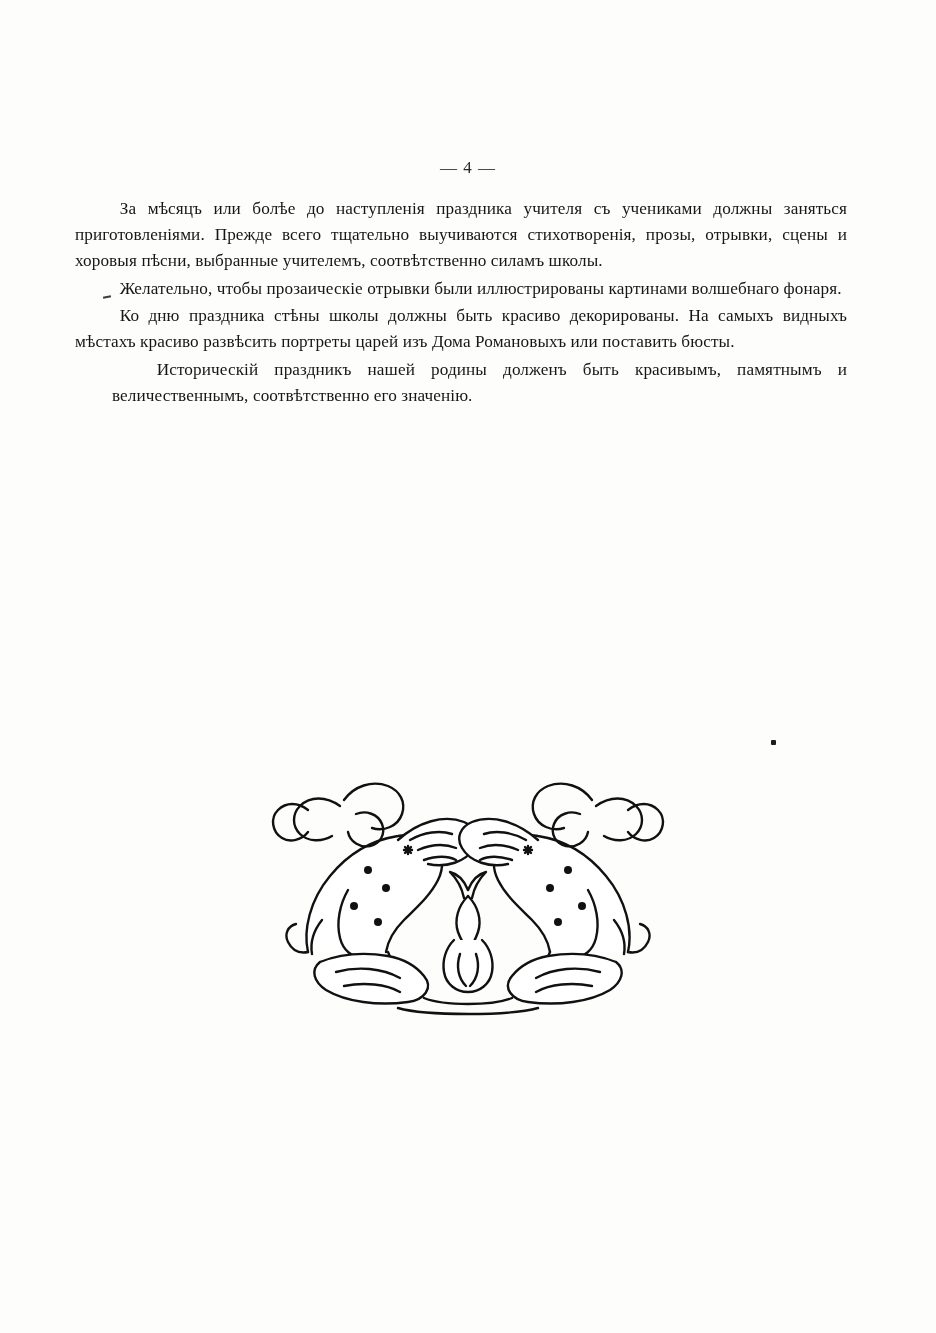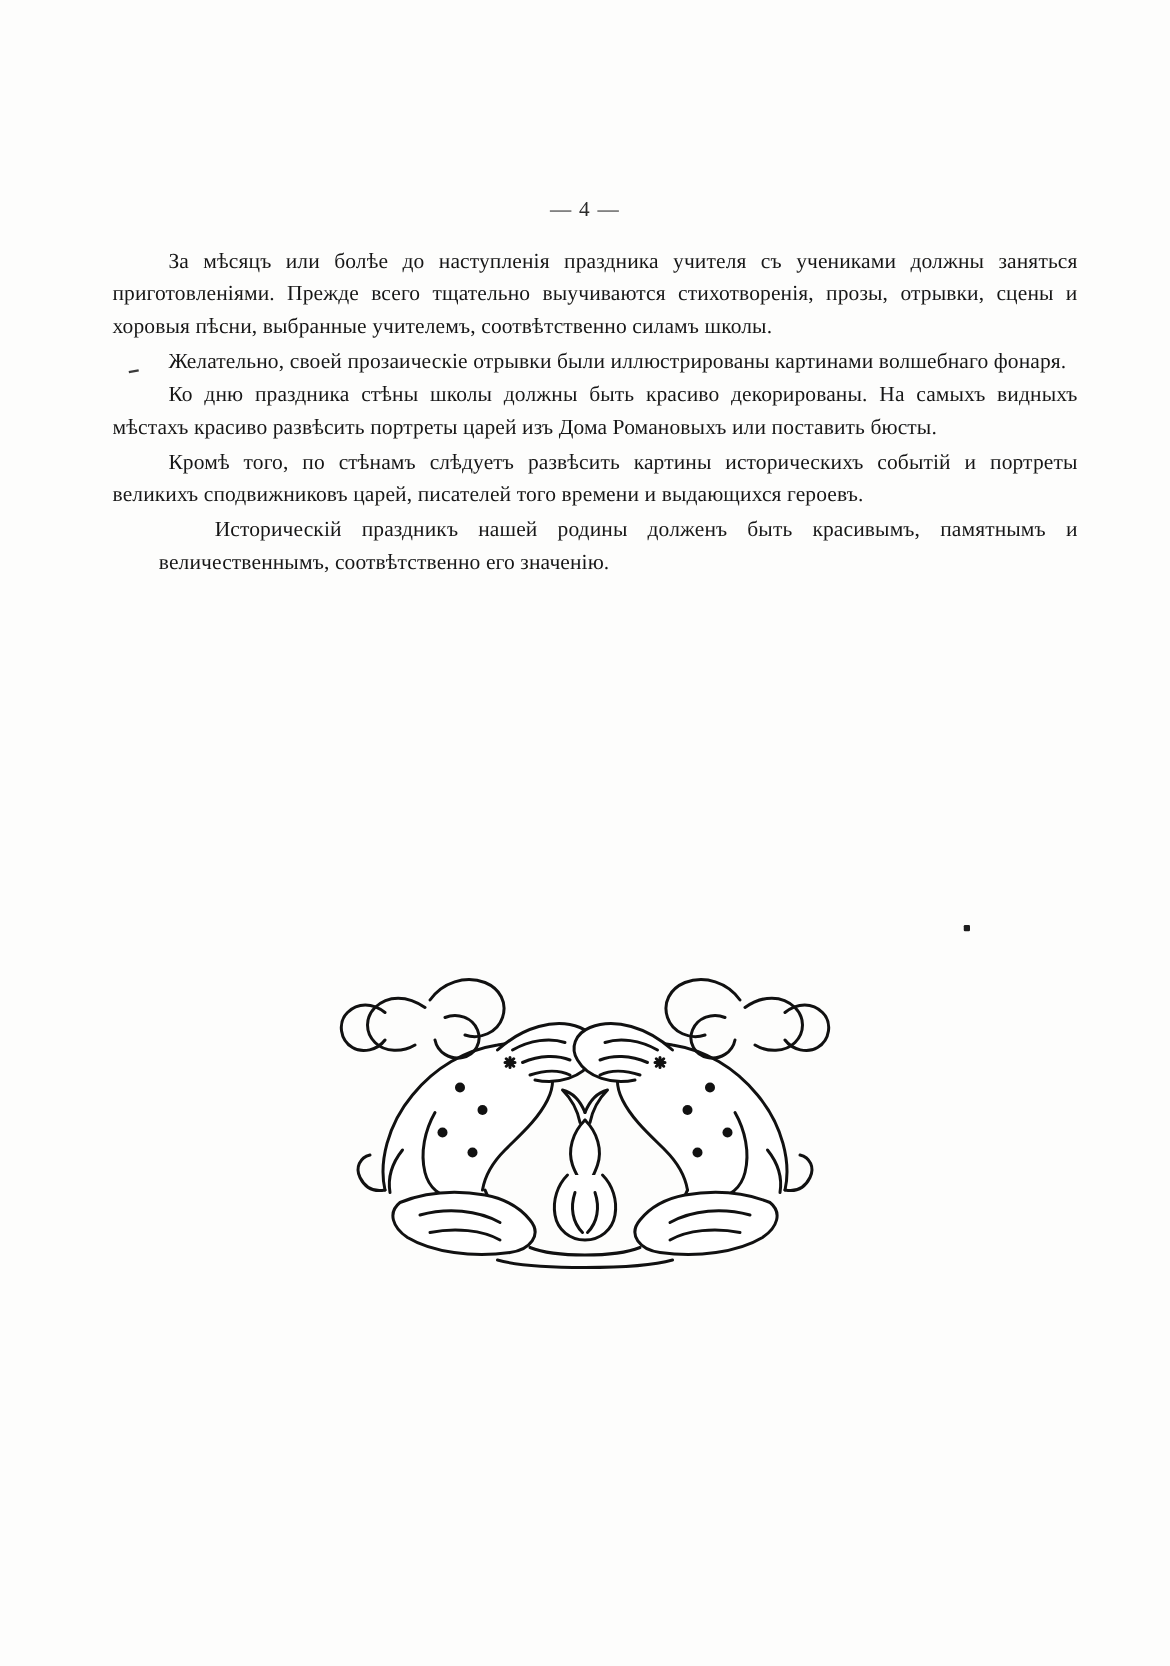--- a/index.html
+++ b/index.html
@@ -26,21 +26,21 @@
     left: 0;
     width: 936px;
     text-align: center;
     font-size: 17px;
     letter-spacing: 1px;
     color: #2a2a2a;
   }
   .body-text {
     position: absolute;
     top: 196px;
-    left: 90px;
+    left: 75px;
     width: 772px;
     font-size: 17.2px;
     line-height: 1.52;
     text-align: justify;
     color: #161616;
     letter-spacing: 0.1px;
   }
   .body-text p {
     margin: 0 0 0.08em 0;
     text-indent: 2.6em;
@@ -84,23 +84,22 @@
 </style>
 </head>
 <body>
 
 <div class="page">
 
   <div class="page-number">— 4 —</div>
 
   <div class="body-text">
     <p>За мѣсяцъ или болѣе до наступленія праздника учителя съ учениками должны заняться приготовленіями. Прежде всего тщательно выучиваются стихотворенія, прозы, отрывки, сцены и хоровыя пѣсни, выбранные учителемъ, соотвѣтственно силамъ школы.</p>
-    <p>Желательно, своей прозаическіе отрывки были иллюстрированы картинами волшебнаго фонаря.</p>
+    <p>Желательно, чтобы прозаическіе отрывки были иллюстрированы картинами волшебнаго фонаря.</p>
     <p>Ко дню праздника стѣны школы должны быть красиво декорированы. На самыхъ видныхъ мѣстахъ красиво развѣсить портреты царей изъ Дома Романовыхъ или поставить бюсты.</p>
-    <p>Кромѣ того, по стѣнамъ слѣдуетъ развѣсить картины историческихъ событій и портреты великихъ сподвижниковъ царей, писателей того времени и выдающихся героевъ.</p>
     <p>Историческій праздникъ нашей родины долженъ быть красивымъ, памятнымъ и величественнымъ, соотвѣтственно его значенію.</p>
   </div>
 
   <div class="stray-mark"></div>
   <div class="stray-dot"></div>
 
   <div class="ornament-wrap">
     <svg viewBox="0 0 440 300" xmlns="http://www.w3.org/2000/svg" aria-hidden="true">
       <g fill="none" stroke="#111111" stroke-width="2.4" stroke-linecap="round" stroke-linejoin="round">
 

